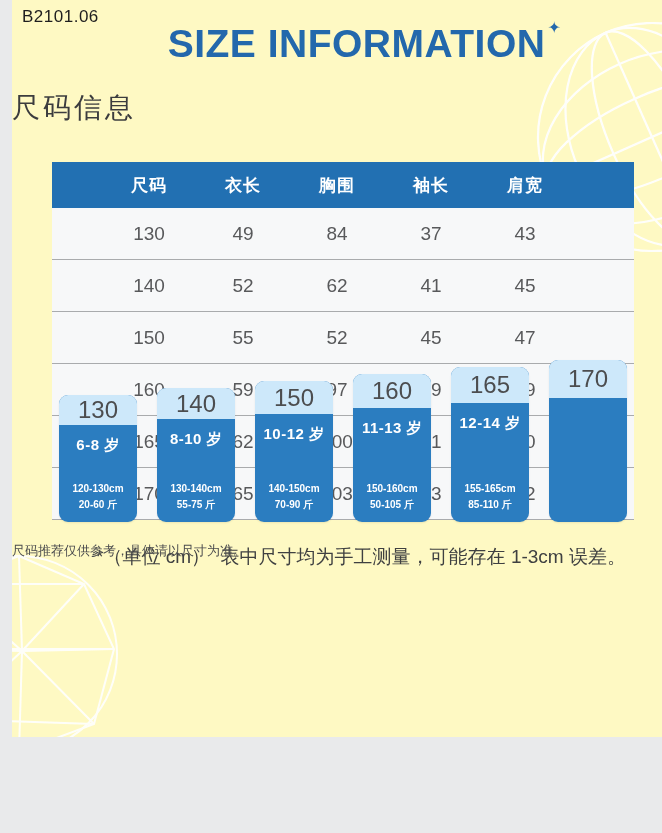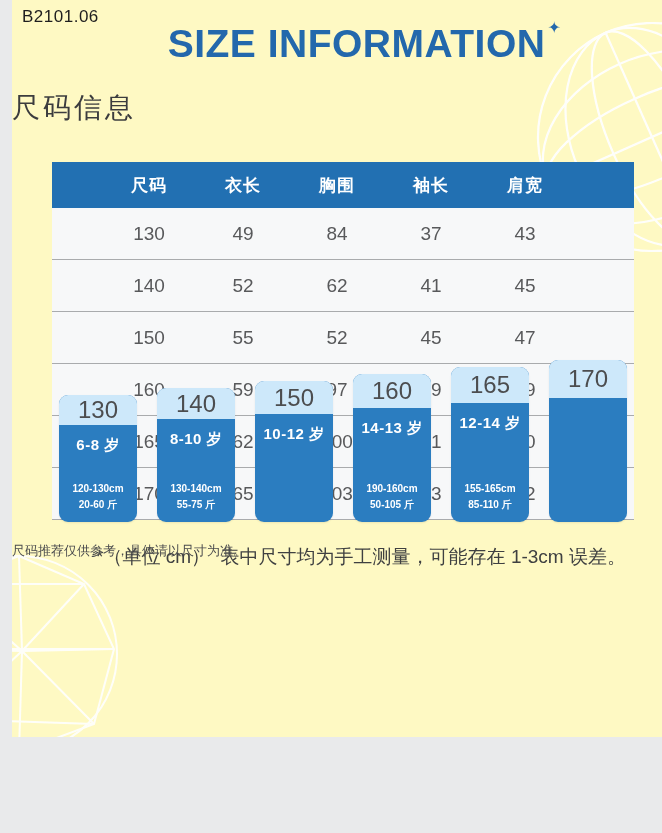--- a/index.html
+++ b/index.html
@@ -270,29 +270,33 @@
             <div>130-140cm</div>
             <div>55-75 斤</div>
           </div>
         </div>
       </div>
 
       <div class="block">
         <div class="cap">150</div>
         <div class="block-body">
           <div class="age">10-12 岁</div>
+          <div class="hw">
+            <div>140-150cm</div>
+            <div>70-90 斤</div>
+          </div>
         </div>
       </div>
 
       <div class="block">
         <div class="cap">160</div>
         <div class="block-body">
-          <div class="age">14-13 岁</div>
-          <div class="hw">
-            <div>190-160cm</div>
+          <div class="age">11-13 岁</div>
+          <div class="hw">
+            <div>150-160cm</div>
             <div>50-105 斤</div>
           </div>
         </div>
       </div>
 
       <div class="block">
         <div class="cap">165</div>
         <div class="block-body">
           <div class="age">12-14 岁</div>
           <div class="hw">

